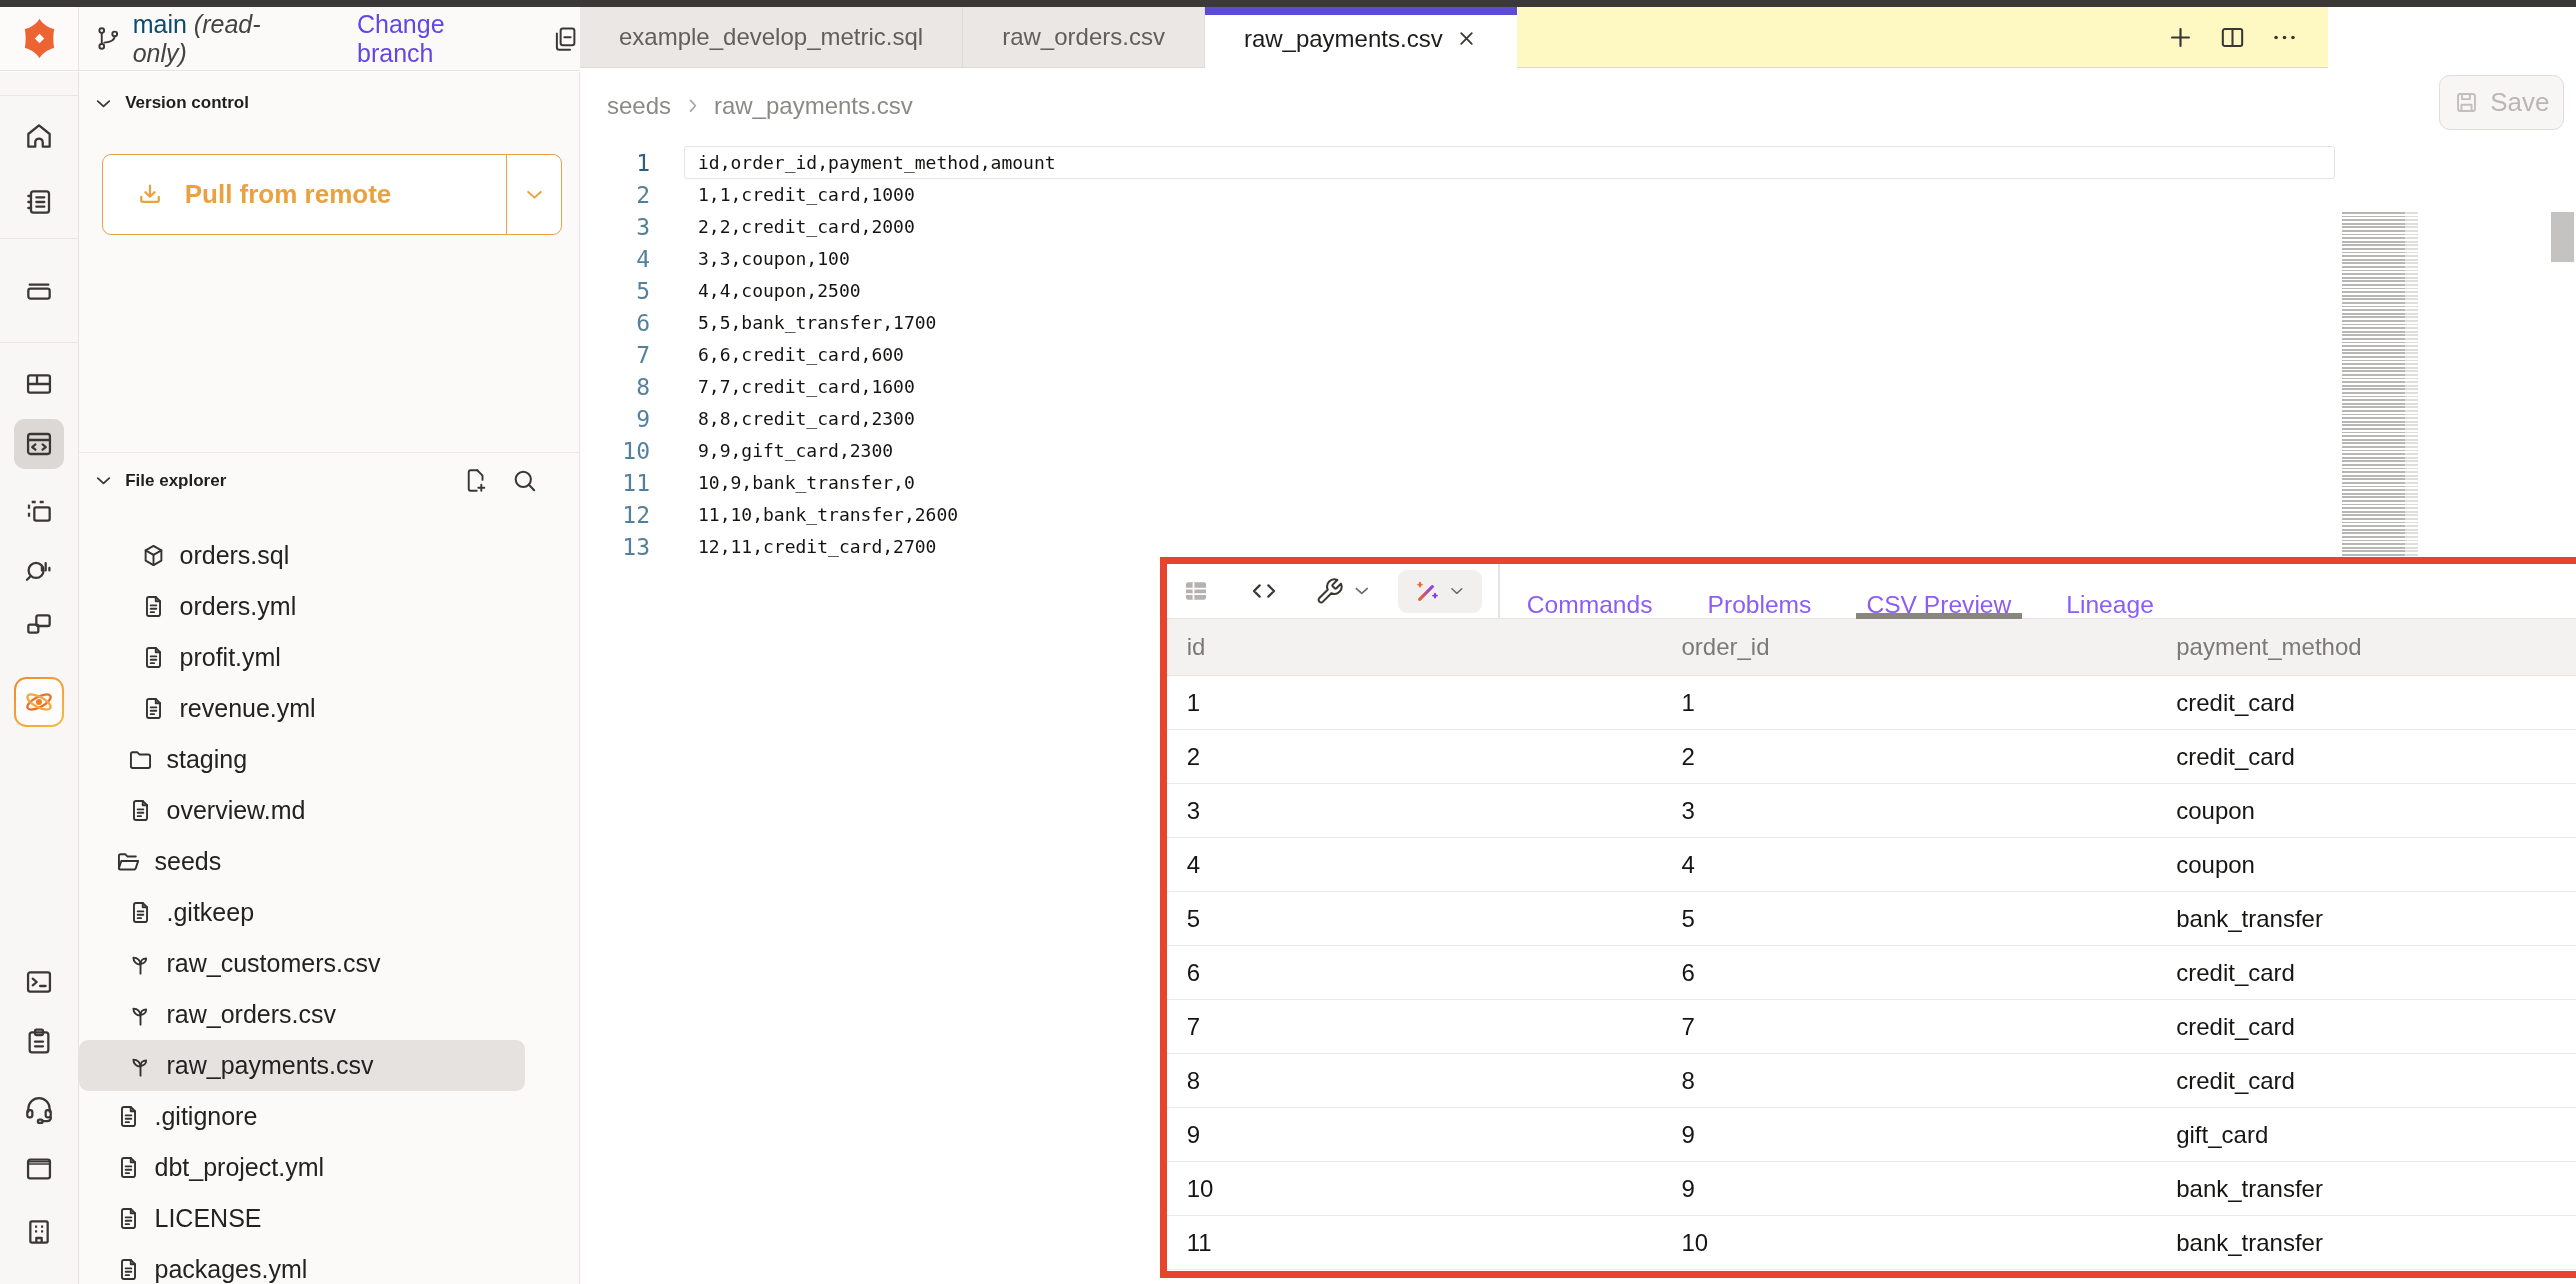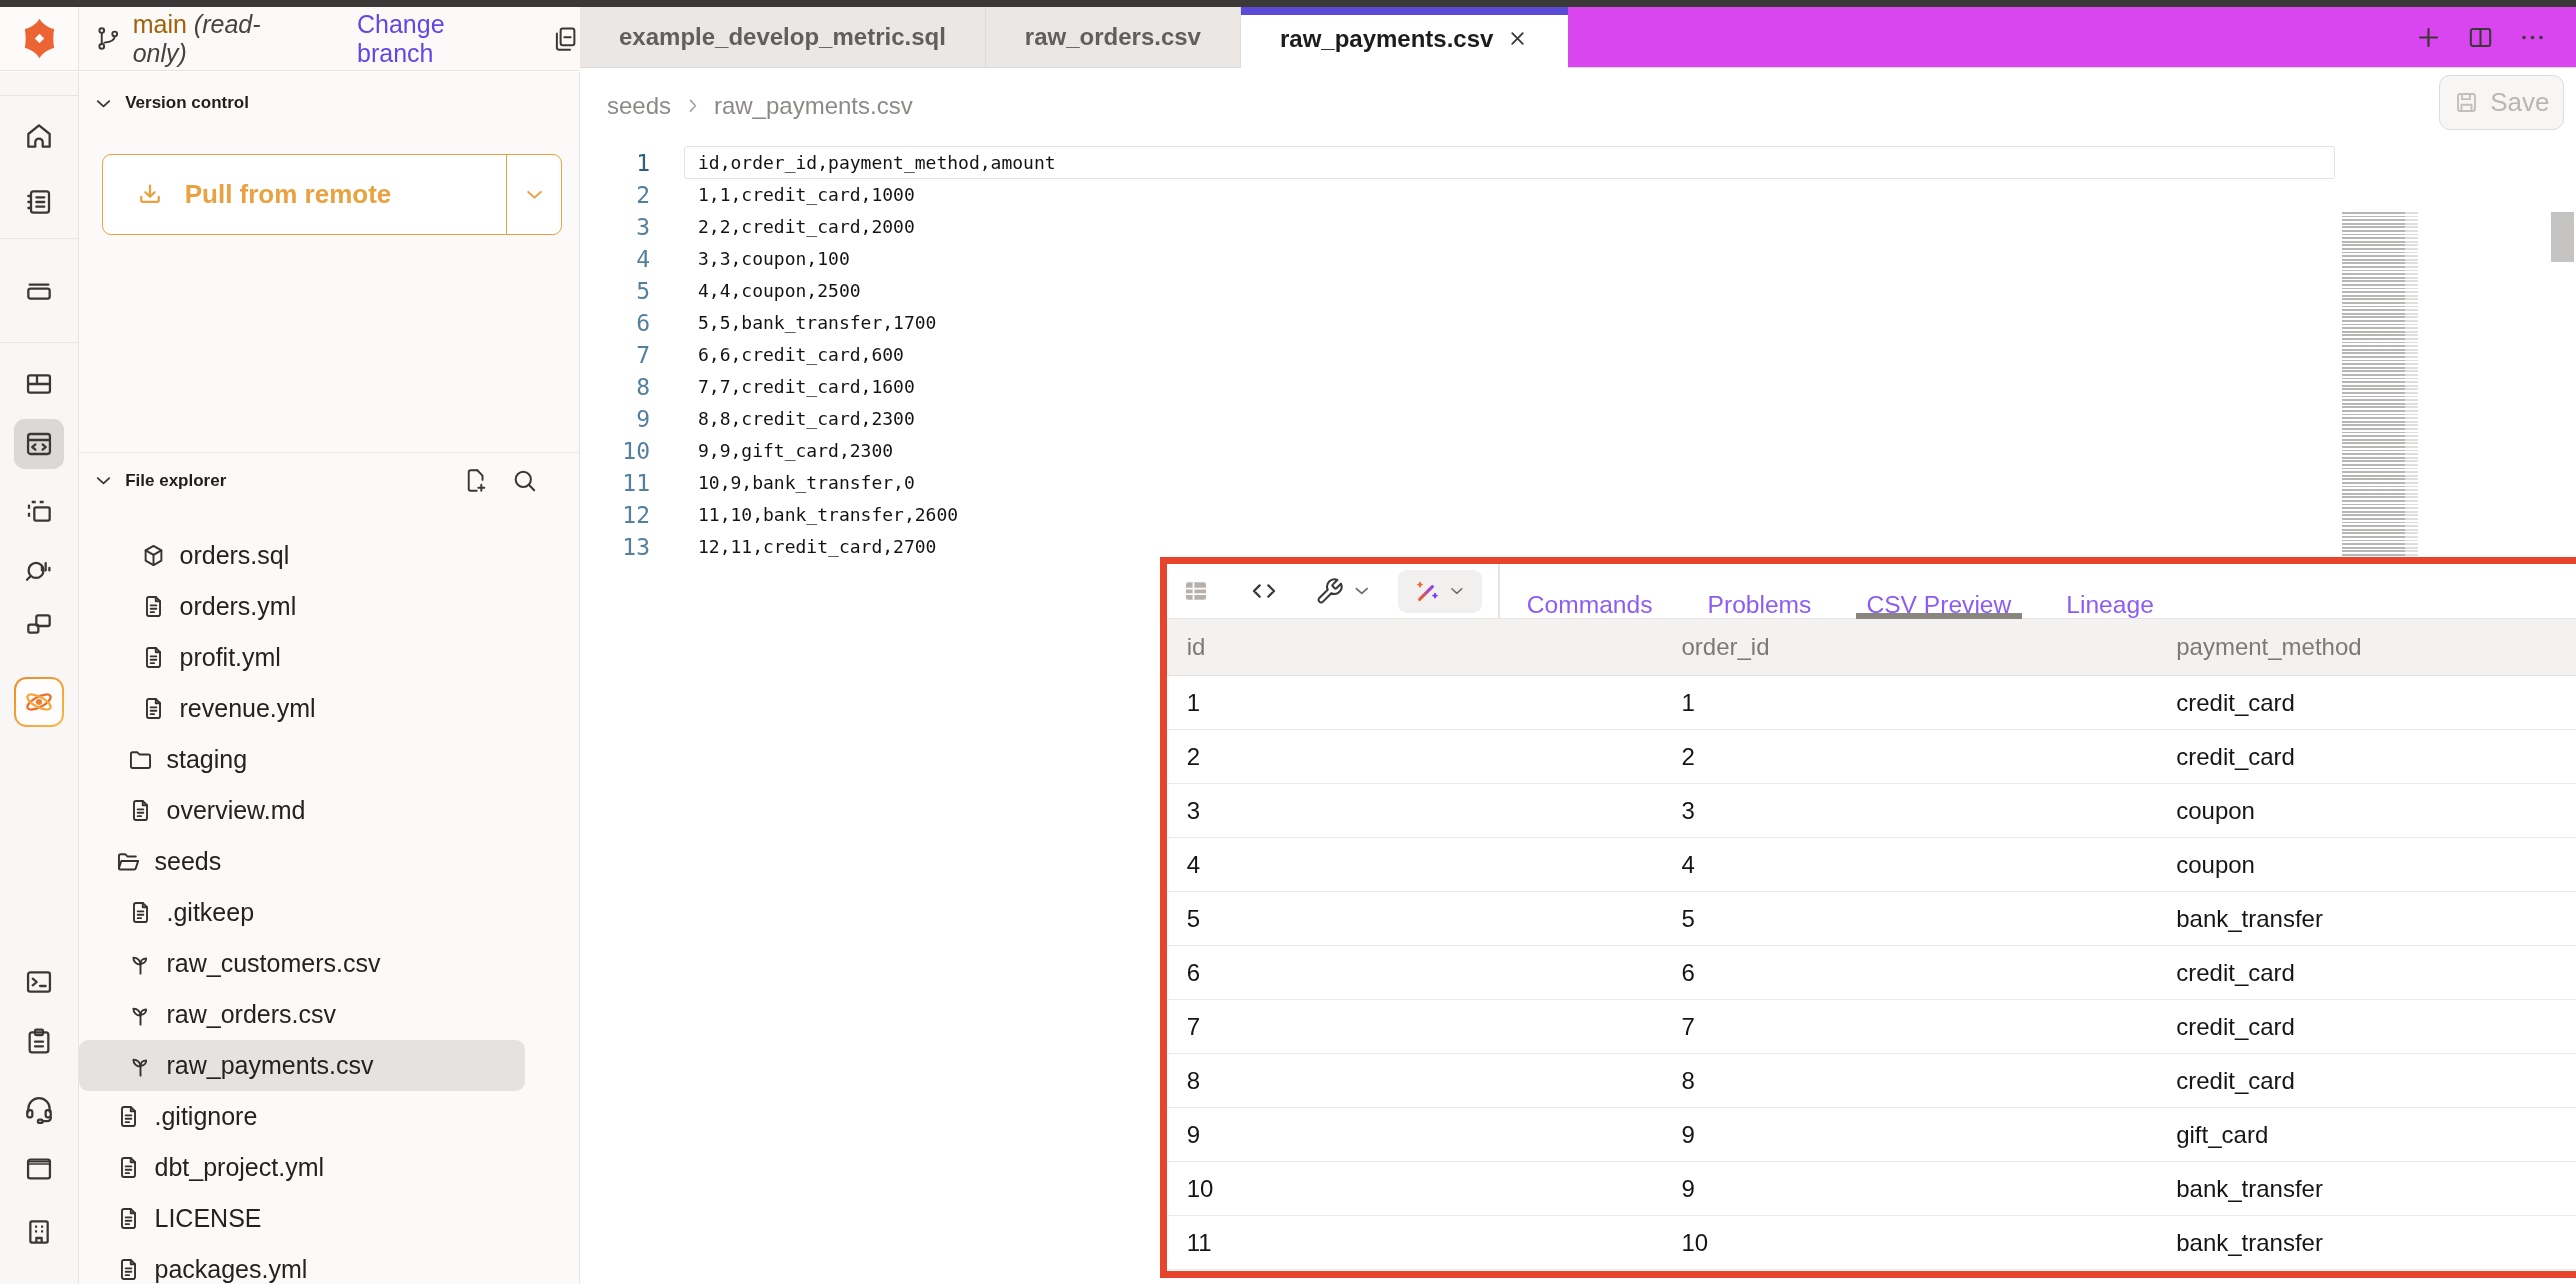--- a/index.html
+++ b/index.html
@@ -10,28 +10,28 @@
   .ic{color:#3a3734;}
 
   
   .top-strip{position:absolute;left:0;top:0;width:2576px;height:7.2px;background:#3b3937;}
 
   
   .logo-cell{position:absolute;left:0;top:7.2px;width:79px;height:64px;background:#fcfbfa;
     border-right:0.9px solid #e6e3e1;border-bottom:0.9px solid #e6e3e1;display:flex;align-items:center;justify-content:center;}
   .branch-bar{position:absolute;left:79px;top:7.2px;width:501px;height:64px;background:#fbfaf9;
     border-bottom:0.9px solid #e6e3e1;display:flex;align-items:center;padding-left:16px;gap:10.7px;font-size:25px;}
-  .branch-name{color:#a16207;}
+  .branch-name{color:#0c4a6e;}
   .branch-suffix{color:#454340;font-style:italic;}
   .change-branch{color:#6247e5;font-weight:500;margin-left:44px;cursor:pointer;}
   .copy-btn{margin-left:23px;color:#3a3734;}
 
   
-  .tab-strip{position:absolute;left:580px;top:7.2px;width:1996px;height:61px;background:#d946ef;
-    border-bottom:0.9px solid #dbd8d6;display:flex;align-items:stretch;font-weight:bold;}
+  .tab-strip{position:absolute;left:580px;top:7.2px;width:1748px;height:61px;background:#fef9c3;
+    border-bottom:0.9px solid #dbd8d6;display:flex;align-items:stretch;}
   .etab{position:relative;display:flex;align-items:center;justify-content:center;gap:12.5px;
     padding:0 39px;font-size:24px;color:#615f5c;background:#eae7e5;border-right:1.8px solid #dedbd8;cursor:pointer;}
   .etab.active{background:#fff;color:#1d1c1b;border-right:none;height:63px;z-index:3;}
   .etab.active::before{content:"";position:absolute;left:0;top:0;width:100%;height:8px;background:#5b4bd6;}
   .etab .close{display:flex;align-items:center;color:#3a3734;}
   .strip-actions{margin-left:auto;display:flex;align-items:center;gap:23px;padding-right:29px;color:#3a3734;}
   .strip-actions .abtn{cursor:pointer;}
 
   
   .rail{position:absolute;left:0;top:72px;width:79px;height:1213px;background:#f8f7f5;border-right:0.9px solid #e6e3e1;}

